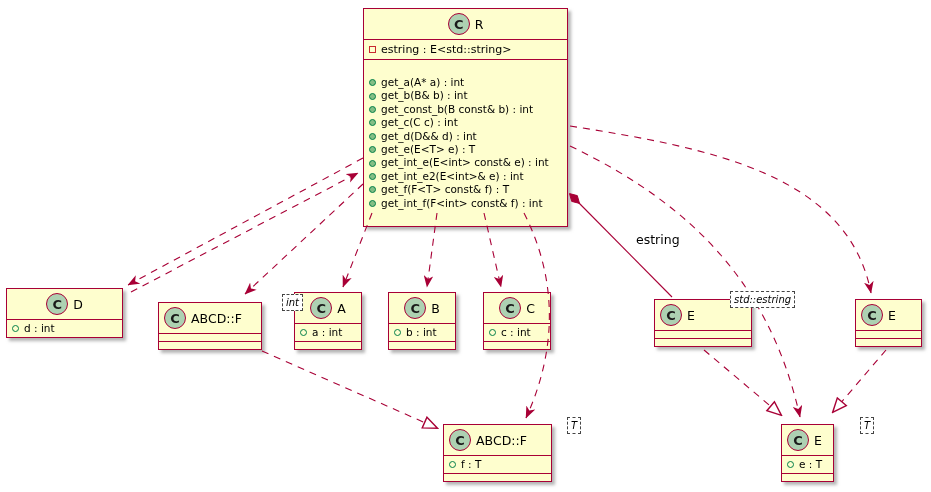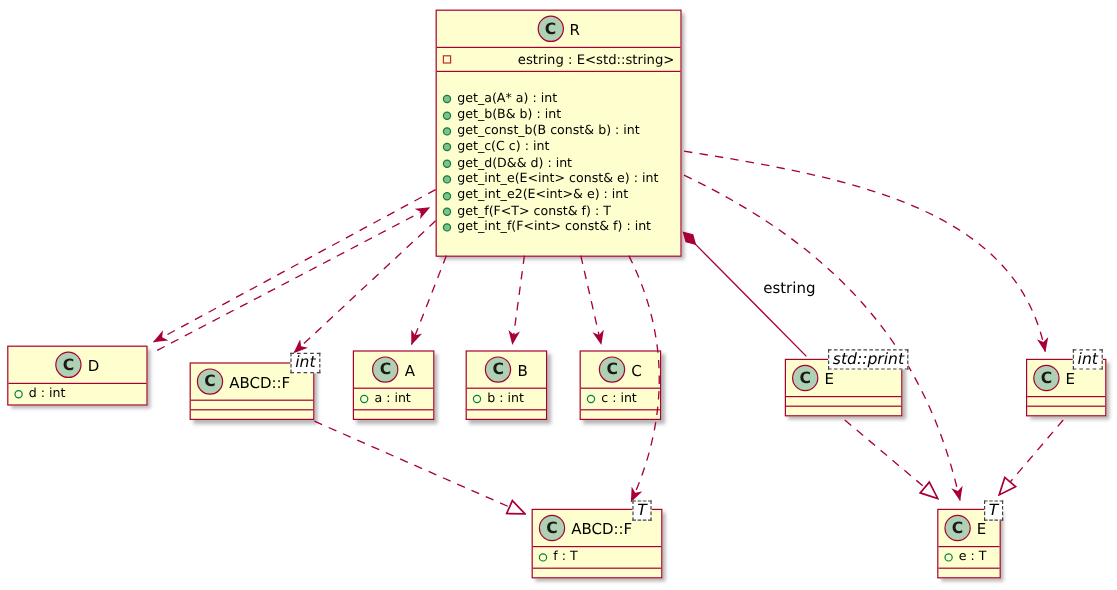--- a/index.html
+++ b/index.html
@@ -17,21 +17,21 @@
   .uml-section{border-top:1px solid #A80036;padding:2px 5px;}
   .uml-section.empty{height:7px;padding:0;}
   .member{display:flex;align-items:center;gap:5px;font-size:10.5px;color:#000;
           white-space:nowrap;line-height:13.4px;}
   .ic{flex:0 0 auto;width:7px;height:7px;border-radius:50%;box-sizing:border-box;}
   .ic.method-pub{background:#84BE84;border:1px solid #038048;}
   .ic.field-pub{background:transparent;border:1px solid #038048;}
   .ic.field-priv{border-radius:0;background:transparent;border:1px solid #C82930;width:7px;height:7px;}
   
   .tpl-tag{position:absolute;background:#ffffff;border:1px dashed #444;padding:0 3px;
-           font-size:13px;font-style:italic;color:#000;z-index:4;line-height:15px;white-space:nowrap;}
+           font-size:10px;font-style:italic;color:#000;z-index:4;line-height:15px;white-space:nowrap;margin-left:40px;}
   
   #edges{position:absolute;left:0;top:0;z-index:3;pointer-events:none;}
   .edge-label{position:absolute;font-size:12.5px;color:#000;z-index:3;white-space:nowrap;}
 </style>
 </head>
 <body>
 
 <div id="canvas">
 
   <svg id="edges" width="931" height="492">
@@ -73,21 +73,21 @@
   </svg>
 
   <div class="edge-label" style="left:636px;top:232px;">estring</div>
 
   <div class="uml-class" style="left:363px;top:8px;width:205px;">
     <div class="uml-header">
       <span class="cicon">C</span>
       <span class="uml-title">R</span>
     </div>
     <div class="uml-section">
-      <div class="member" style="font-size:11px;line-height:15px;justify-content:space-between;">
+      <div class="member" style="font-size:11px;line-height:15px;">
         <span class="ic field-priv"></span>
         <span>estring : E&lt;std::string&gt;</span>
       </div>
     </div>
     <div class="uml-section" style="padding:16px 5px;">
       <div class="member">
           <span class="ic method-pub"></span>
           <span>get_a(A* a) : int</span>
         </div>
       <div class="member">
@@ -101,20 +101,24 @@
       <div class="member">
           <span class="ic method-pub"></span>
           <span>get_c(C c) : int</span>
         </div>
       <div class="member">
           <span class="ic method-pub"></span>
           <span>get_d(D&amp;&amp; d) : int</span>
         </div>
       <div class="member">
           <span class="ic method-pub"></span>
+          <span>get_e(E&lt;T&gt; e) : T</span>
+        </div>
+      <div class="member">
+          <span class="ic method-pub"></span>
           <span>get_int_e(E&lt;int&gt; const&amp; e) : int</span>
         </div>
       <div class="member">
           <span class="ic method-pub"></span>
           <span>get_int_e2(E&lt;int&gt;&amp; e) : int</span>
         </div>
       <div class="member">
           <span class="ic method-pub"></span>
           <span>get_f(F&lt;T&gt; const&amp; f) : T</span>
         </div>
@@ -191,21 +195,21 @@
   </div>
 
   <div class="uml-class" style="left:654px;top:299px;width:98px;">
     <div class="uml-header" style="justify-content:flex-start;">
       <span class="cicon">C</span>
       <span class="uml-title">E</span>
     </div>
     <div class="uml-section empty"></div>
     <div class="uml-section empty"></div>
   </div>
-  <div class="tpl-tag" style="left:690px;top:291px;">std::print</div>
+  <div class="tpl-tag" style="left:690px;top:291px;">std::estring</div>
 
   <div class="uml-class" style="left:855px;top:299px;width:67px;">
     <div class="uml-header" style="justify-content:flex-start;">
       <span class="cicon">C</span>
       <span class="uml-title">E</span>
     </div>
     <div class="uml-section empty"></div>
     <div class="uml-section empty"></div>
   </div>
   <div class="tpl-tag" style="left:894px;top:291px;">int</div>

